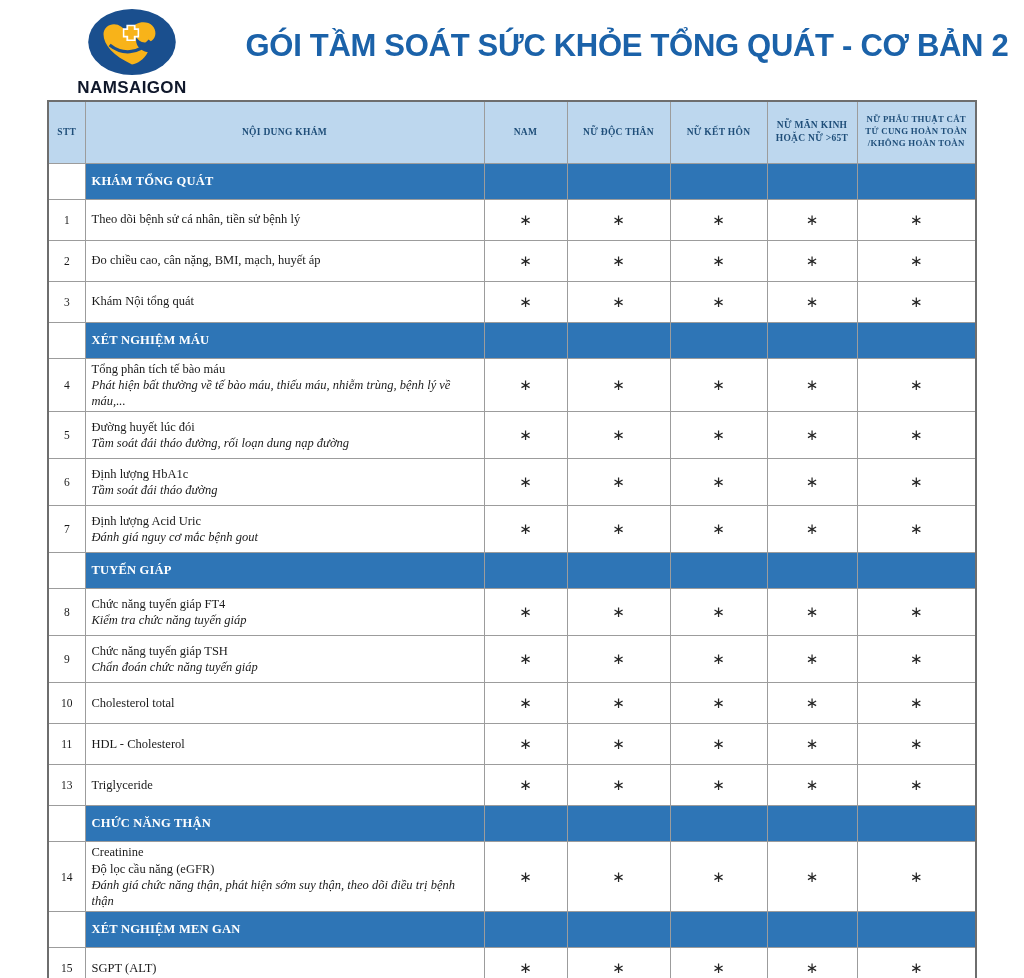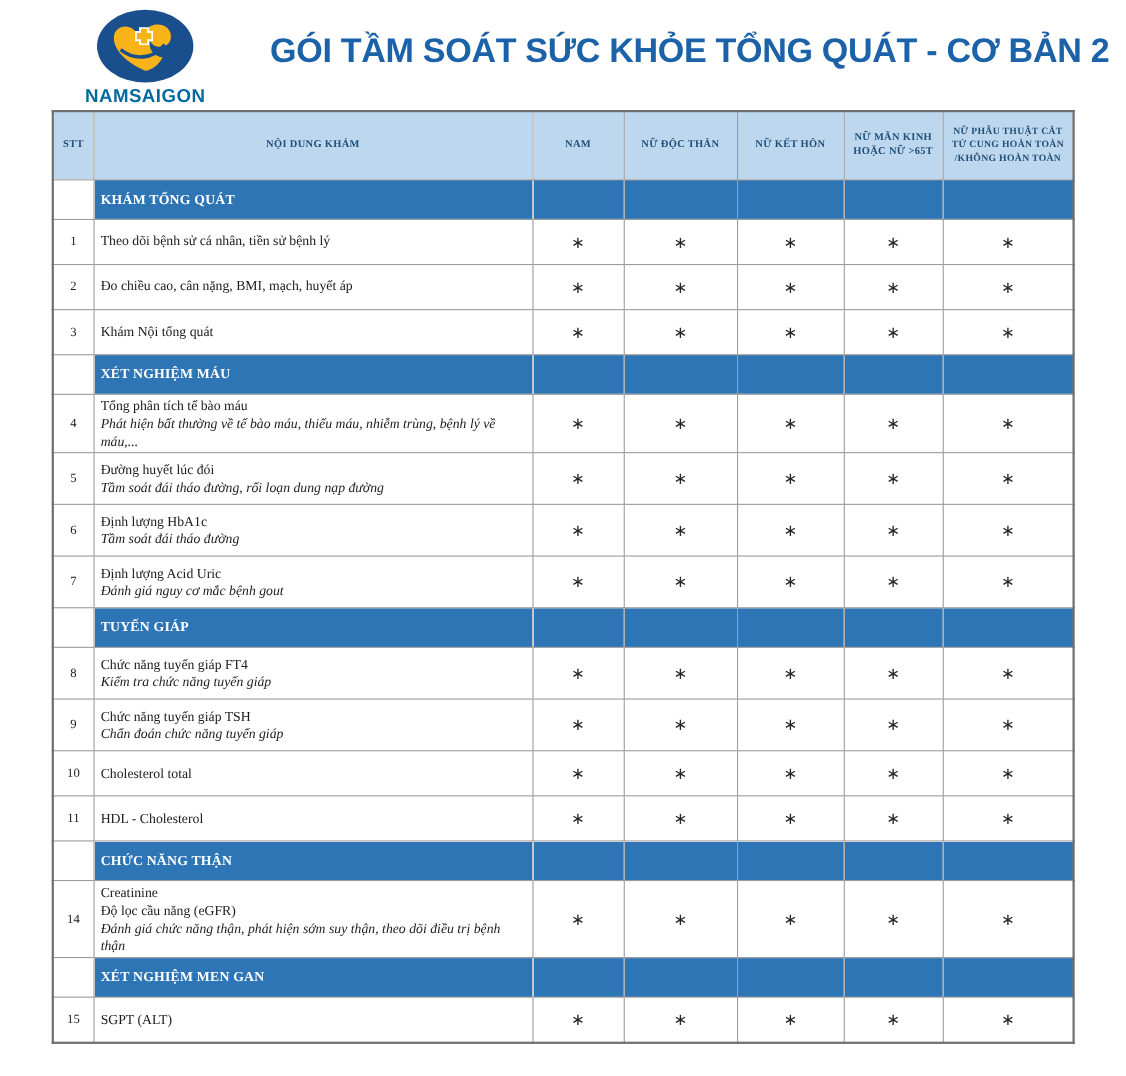--- a/index.html
+++ b/index.html
@@ -16,21 +16,21 @@
   *{margin:0;padding:0;box-sizing:border-box;}
   html,body{width:1024px;height:978px;background:#fff;overflow:hidden;
     font-family:"Liberation Serif",serif;}
   .page{position:relative;width:1024px;height:978px;background:#fff;}
 
   
   .top-band{position:absolute;left:0;top:0;width:1024px;height:96px;display:flex;align-items:flex-start;}
   .logo-block{position:absolute;left:62px;top:8px;width:140px;text-align:center;}
   .logo-block svg{display:block;margin:0 auto;}
   .wordmark{margin-top:2px;font-family:"Liberation Sans",sans-serif;font-weight:bold;
-    font-size:17px;letter-spacing:.4px;color:#0369a1;}
+    font-size:17px;letter-spacing:.4px;color:#0f172a;}
   .page-title{position:absolute;left:230px;top:0;width:794px;height:92px;
     display:flex;align-items:center;justify-content:center;
     font-family:"Liberation Sans",sans-serif;font-weight:bold;font-size:31px;
     letter-spacing:-.3px;color:var(--title-text);white-space:nowrap;text-align:center;}
 
   
   .table-wrap{position:absolute;left:47px;top:100px;width:930px;}
   table{border-collapse:collapse;table-layout:fixed;width:928px;
     border:2px solid var(--outer-border);}
   td,th{border:1px solid var(--border-gray);vertical-align:middle;overflow:hidden;}
@@ -255,20 +255,31 @@
             <td class="stt">11</td>
             <td class="name">
               <div class="nm">HDL - Cholesterol</div>
             </td>
             <td class="mark">∗</td>
             <td class="mark">∗</td>
             <td class="mark">∗</td>
             <td class="mark">∗</td>
             <td class="mark">∗</td>
           </tr>
+          <tr class="item h1">
+            <td class="stt">13</td>
+            <td class="name">
+              <div class="nm">Triglyceride</div>
+            </td>
+            <td class="mark">∗</td>
+            <td class="mark">∗</td>
+            <td class="mark">∗</td>
+            <td class="mark">∗</td>
+            <td class="mark">∗</td>
+          </tr>
           <tr class="section">
             <td class="stt"></td>
             <td class="label">CHỨC NĂNG THẬN</td>
             <td></td>
             <td></td>
             <td></td>
             <td></td>
             <td></td>
           </tr>
           <tr class="item h3">

